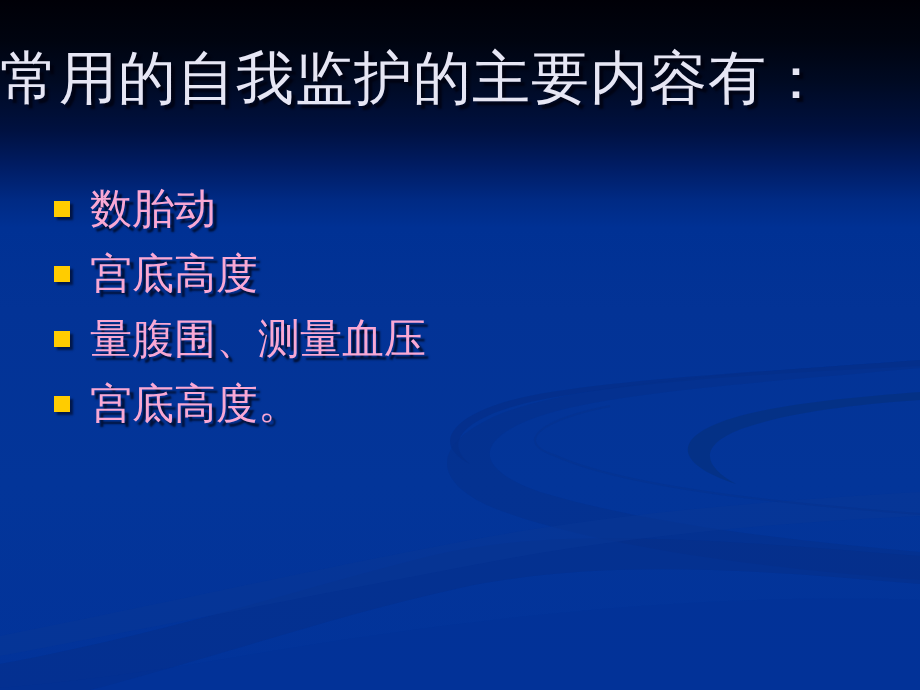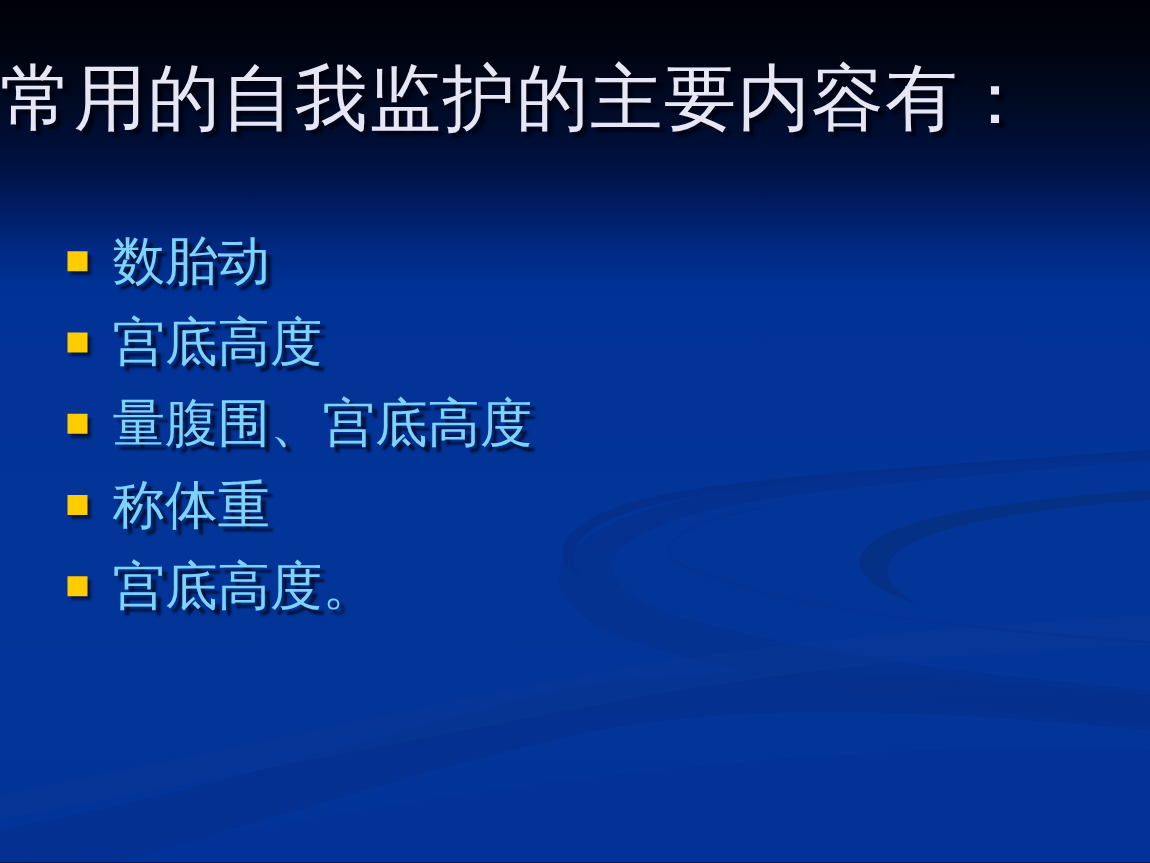--- a/index.html
+++ b/index.html
@@ -87,21 +87,21 @@
     width: 16px;
     height: 16px;
     background: #ffcc00;
     box-shadow: 3px 3px 2px rgba(0, 0, 14, 0.55);
     margin-right: 20px;
   }
   .bullet-label {
     flex: 0 1 auto;
     font-size: 42px;
     line-height: 50px;
-    color: #7dd3fc;
+    color: #f9a8d4;
     text-shadow: 4px 4px 2px rgba(0, 0, 12, 0.7);
     white-space: nowrap;
   }
 </style>
 </head>
 <body>
 
 <div class="slide">
 
   <div class="slide-bg"></div>
@@ -160,25 +160,21 @@
     <li class="bullet-item">
       <span class="bullet-marker"></span>
       <span class="bullet-label">数胎动</span>
     </li>
     <li class="bullet-item">
       <span class="bullet-marker"></span>
       <span class="bullet-label">宫底高度</span>
     </li>
     <li class="bullet-item">
       <span class="bullet-marker"></span>
-      <span class="bullet-label">量腹围、宫底高度</span>
-    </li>
-    <li class="bullet-item">
-      <span class="bullet-marker"></span>
-      <span class="bullet-label">称体重</span>
+      <span class="bullet-label">量腹围、测量血压</span>
     </li>
     <li class="bullet-item">
       <span class="bullet-marker"></span>
       <span class="bullet-label">宫底高度。</span>
     </li>
   </ul>
 
 </div>
 
 </body></html>

